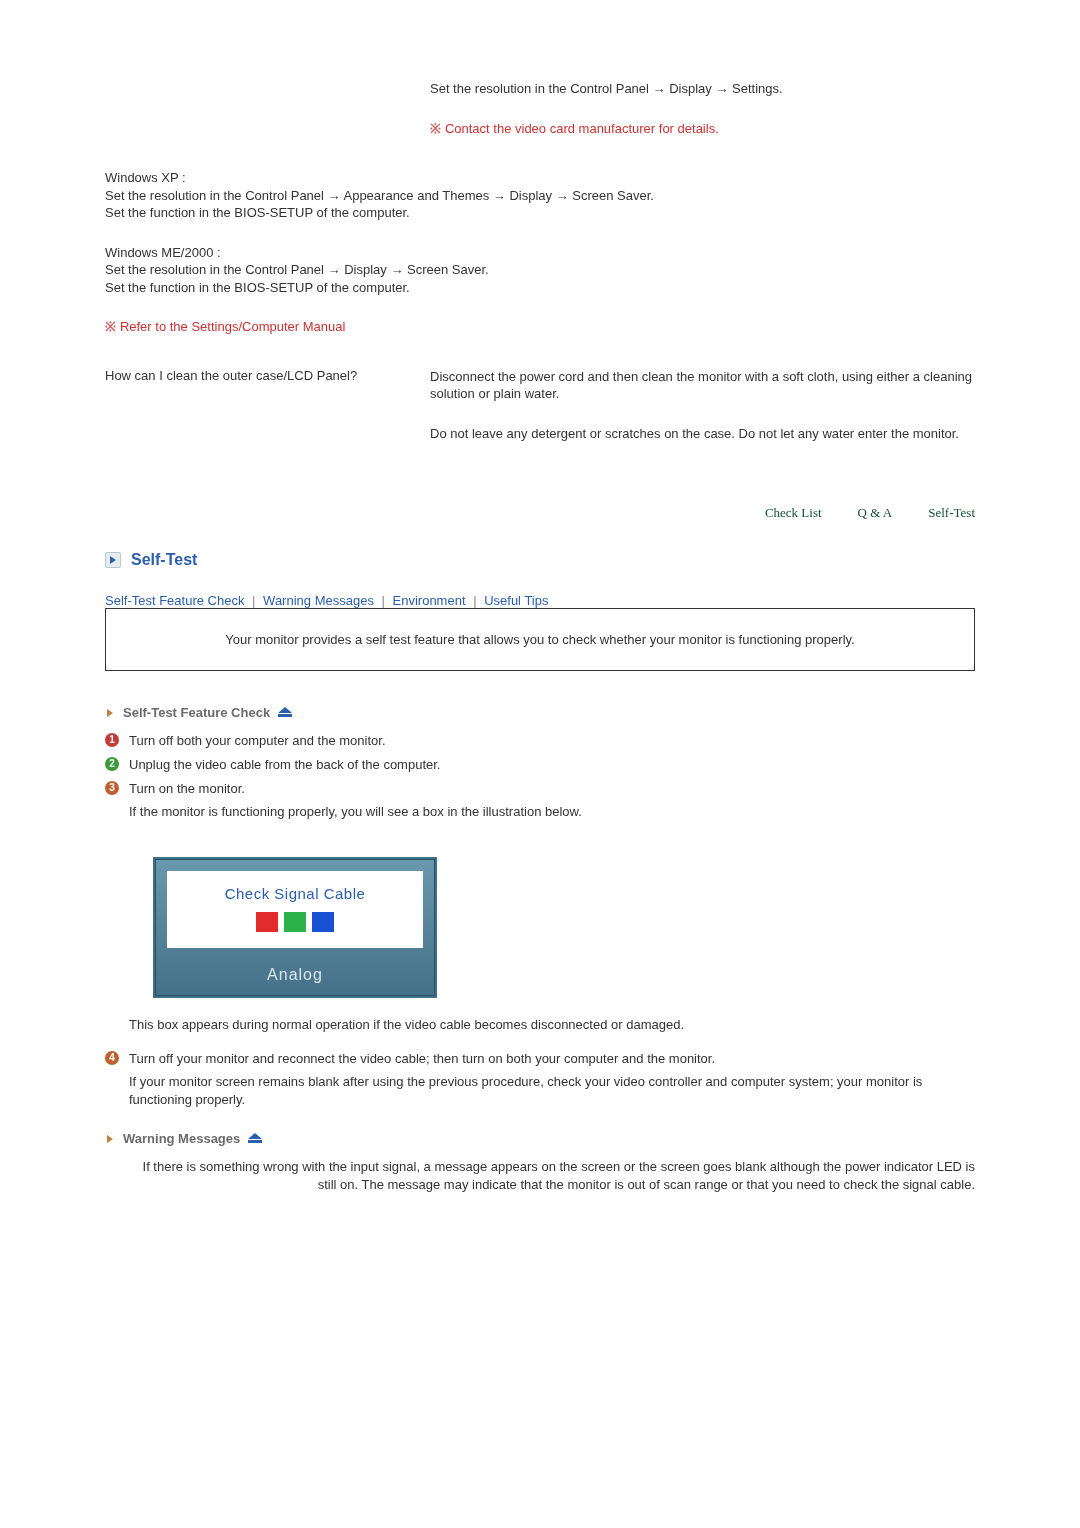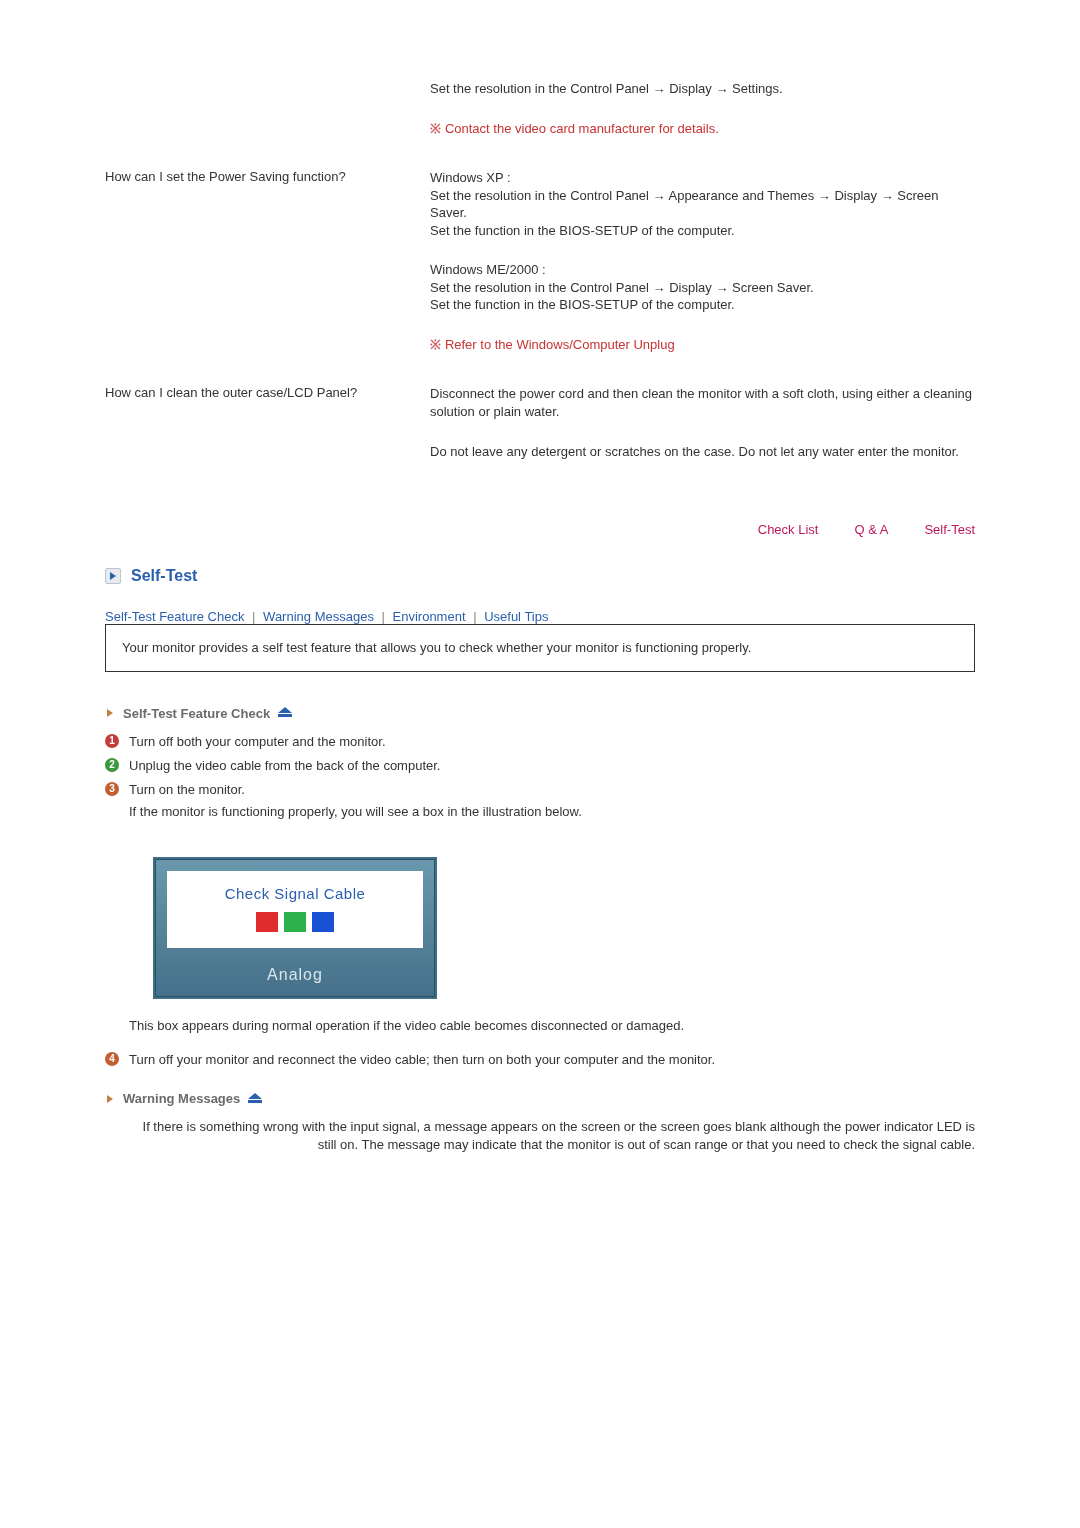--- a/index.html
+++ b/index.html
@@ -34,21 +34,22 @@
     padding-right: 4px;
   }
   .note-red {
     color: #c83232;
   }
   .tabs {
     display: flex;
     justify-content: flex-end;
     gap: 36px;
     margin: 40px 0 30px 0;
-    color: #be185d;
+    color: #14532d;
+    font-family: Liberation Serif, serif;
   }
   .section-head {
     display: flex;
     align-items: center;
     border-bottom: none;
     margin-bottom: 24px;
   }
   .section-head .arrow-icon {
     width: 14px;
     height: 14px;
@@ -77,23 +78,24 @@
   .subnav a {
     color: #2a5fae;
     text-decoration: none;
   }
   .subnav .sep {
     color: #888;
     padding: 0 4px;
   }
   .info-box {
     border: 1px solid #333;
-    padding: 14px 16px;
+    padding: 22px 16px;
     margin-bottom: 34px;
     line-height: 1.35;
+    text-align: center;
   }
   .sub-head {
     display: flex;
     align-items: center;
     margin: 0 0 12px 0;
   }
   .sub-head .small-arrow {
     width: 12px;
     height: 12px;
     background: #fff;
@@ -220,30 +222,29 @@
     <div class="qa-q"></div>
     <div class="qa-a">
       <p>Set the resolution in the Control Panel → Display → Settings.</p>
       <p class="note-red">
         <span class="note-marker">※</span><span>Contact the video card manufacturer for details.</span>
       </p>
     </div>
   </div>
 
   <div class="qa-row">
-    <div class="qa-q">How can I set the Power Saving function?</div>
     <div class="qa-a">
       <p style="white-space:pre-line">Windows XP :
 Set the resolution in the Control Panel → Appearance and Themes → Display → Screen Saver.
 Set the function in the BIOS-SETUP of the computer.</p>
       <p style="white-space:pre-line">Windows ME/2000 :
 Set the resolution in the Control Panel → Display → Screen Saver.
 Set the function in the BIOS-SETUP of the computer.</p>
       <p class="note-red">
-        <span class="note-marker">※</span><span>Refer to the Windows/Computer Unplug</span>
+        <span class="note-marker">※</span><span>Refer to the Settings/Computer Manual</span>
       </p>
     </div>
   </div>
 
   <div class="qa-row">
     <div class="qa-q">How can I clean the outer case/LCD Panel?</div>
     <div class="qa-a">
       <p>Disconnect the power cord and then clean the monitor with a soft cloth, using either a cleaning solution or plain water.</p>
       <p>Do not leave any detergent or scratches on the case. Do not let any water enter the monitor.</p>
     </div>
@@ -305,20 +306,21 @@
           <div class="ill-footer">Analog</div>
         </div>
 
         <p style="">This box appears during normal operation if the video cable becomes disconnected or damaged.</p>
       </div>
     </li>
     <li style="margin-top:12px">
       <span class="circ c4">4</span>
       <div class="step-body">
         <p>Turn off your monitor and reconnect the video cable; then turn on both your computer and the monitor.</p>
+        <p>If your monitor screen remains blank after using the previous procedure, check your video controller and computer system; your monitor is functioning properly.</p>
       </div>
     </li>
   </ol>
 
   <div class="sub-head" style="margin-top:18px">
     <span class="small-arrow"></span>
     <span class="label">Warning Messages</span>
     <a href="#" class="top-icon"></a>
   </div>
 

